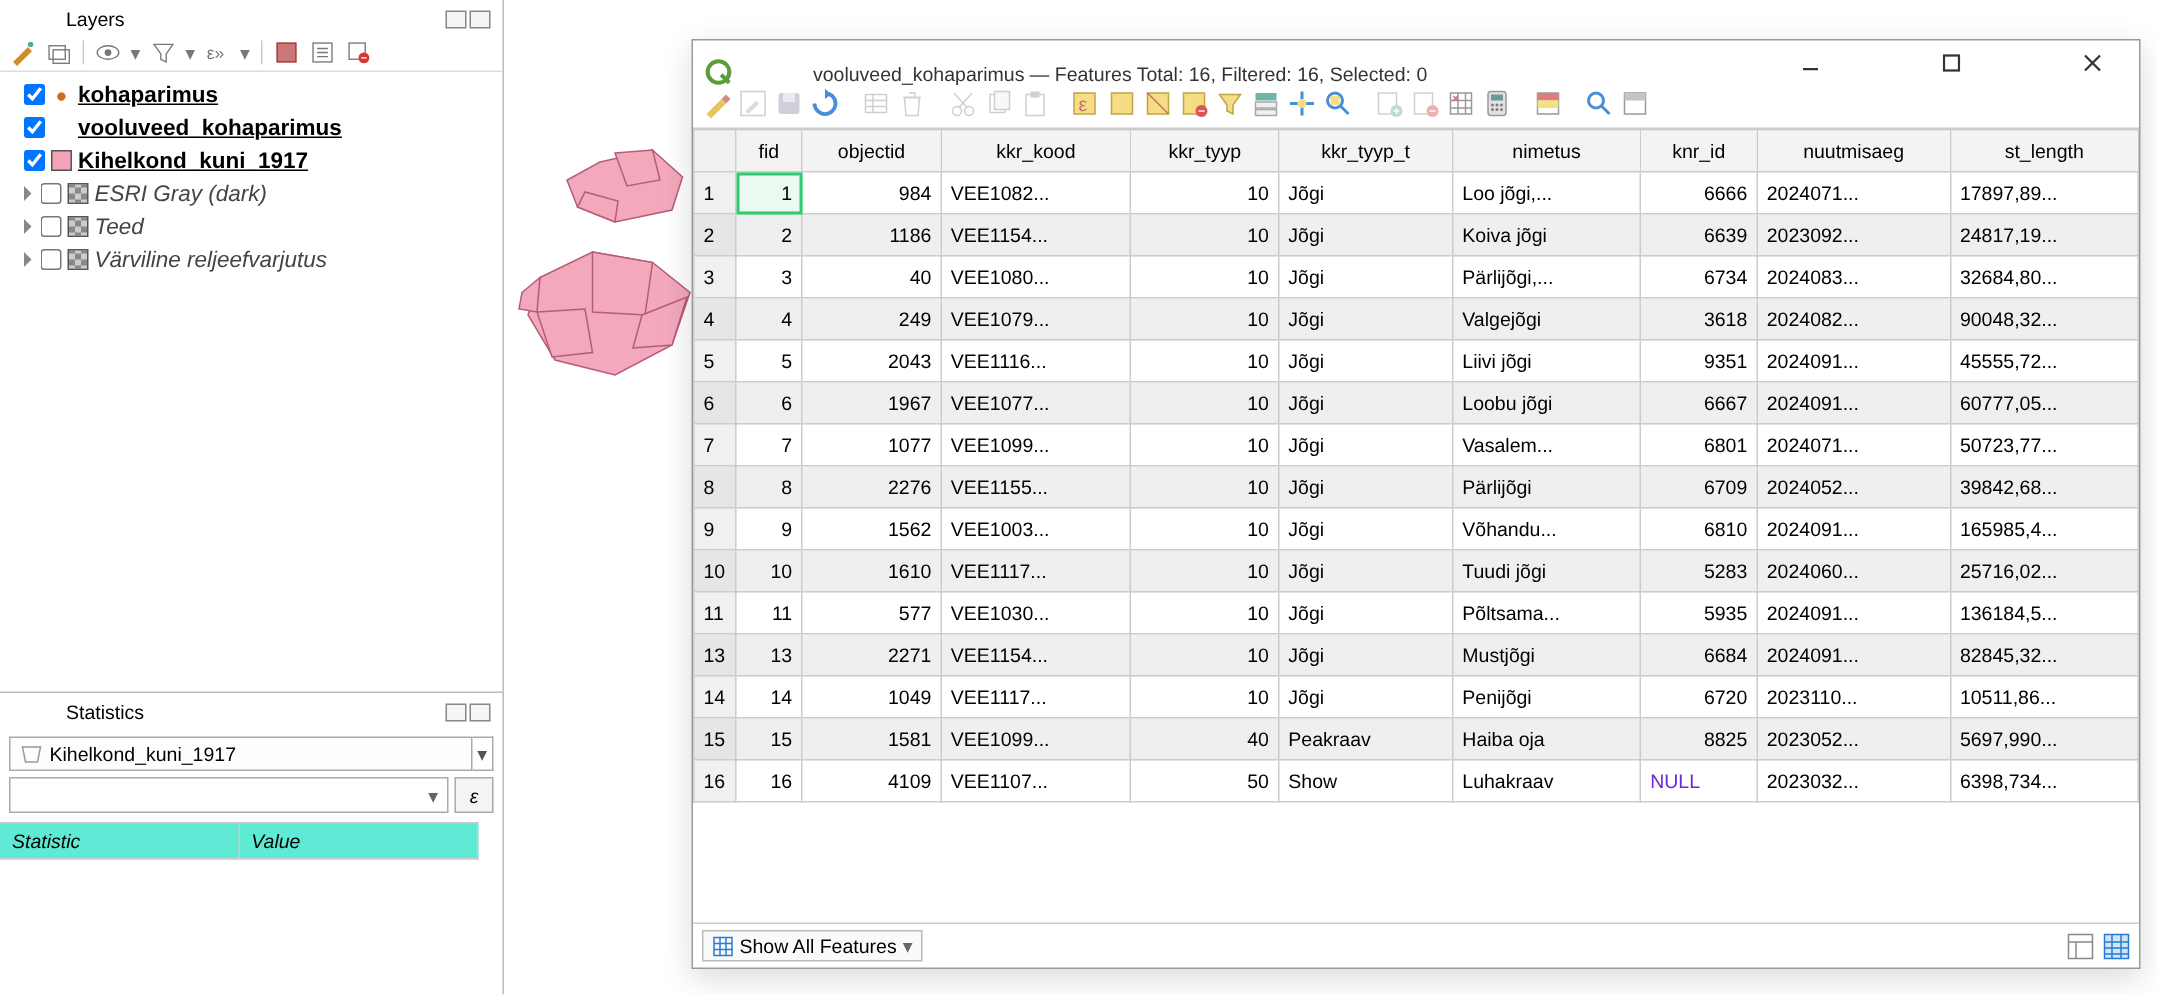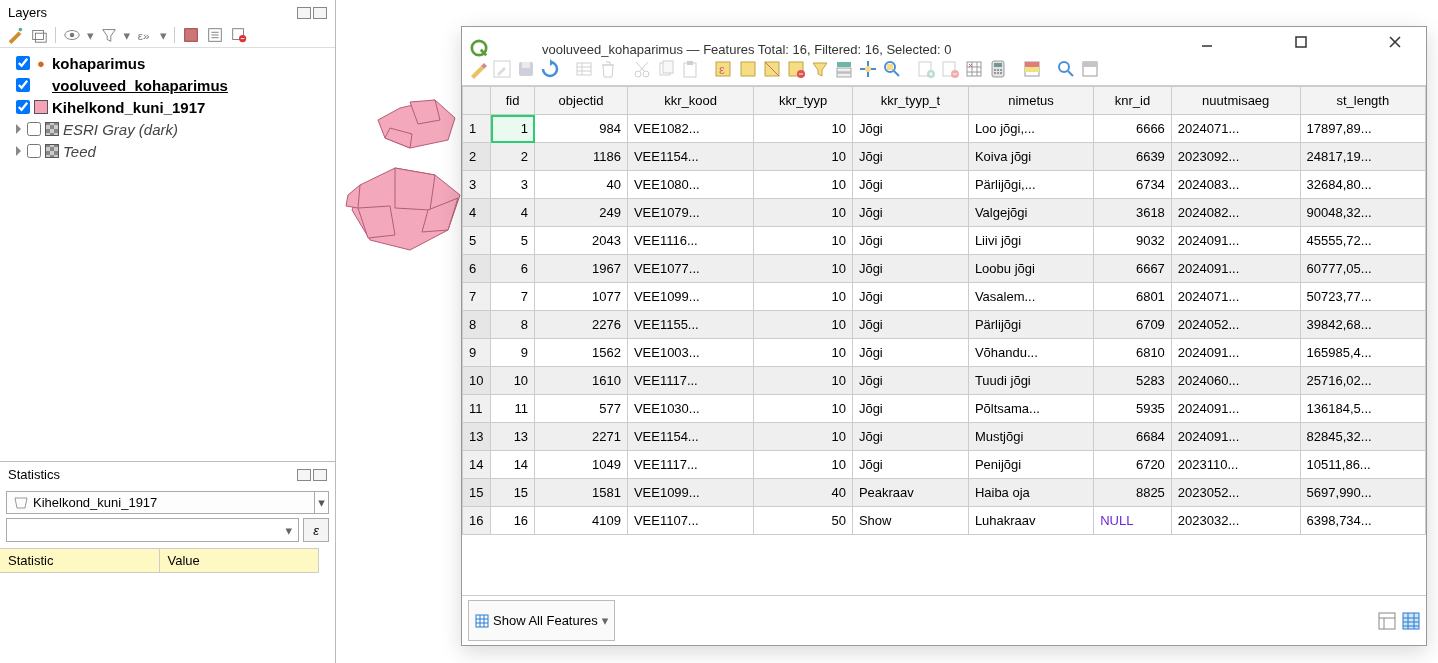--- a/index.html
+++ b/index.html
@@ -1,45 +1,45 @@
 <!DOCTYPE html>
 <html><head>
 <meta charset="utf-8">
 <style>
   * { box-sizing: border-box; margin: 0; padding: 0; font-family: "Segoe UI", Tahoma, sans-serif; font-size: 13px; }
   body { background: #fff; width: 1438px; height: 663px; position: relative; overflow: hidden; }
 
   
   .layers-panel { position: absolute; left: 0; top: 0; width: 336px; height: 663px; border-right: 1px solid #bbb; background: #fff; display: flex; flex-direction: column; }
   .panel-title { display: flex; align-items: center; padding: 5px 8px 3px 8px; font-size: 15px; }
-  .panel-title-text { flex: 1; }
+  .panel-title-text { flex: 1; margin-left: 36px; }
   .panel-title-btn { width: 14px; height: 12px; margin-left: 2px; border: 1px solid #888; background: #f5f5f5; cursor: pointer; }
   .layers-toolbar { display: flex; align-items: center; padding: 3px 6px; gap: 6px; border-bottom: 1px solid #ddd; }
   .tb-icon { width: 18px; height: 18px; display: inline-block; cursor: pointer; }
   .tb-sep { width:1px; height:16px; background:#ccc; margin:0 1px; }
 
   .layer-tree { flex: 1; padding: 4px 4px; overflow: auto; }
   .layer-item { display: flex; align-items: center; height: 22px; padding-left: 12px; gap: 4px; }
   .layer-item input[type=checkbox] { width:14px; height:14px; }
   .layer-swatch { width:14px; height:14px; border:1px solid #555; display:inline-block; }
   .layer-label { font-size: 15px; }
-  .layer-label.bold { font-weight: bold; }
+  .layer-label.bold { font-weight: bold; text-decoration: underline; }
   .layer-label.underline { text-decoration: underline; font-weight: bold; }
   .layer-label.italic { font-style: italic; color:#444; }
   .tri { width:0; height:0; border-top:5px solid transparent; border-bottom:5px solid transparent; border-left:5px solid #888; margin-right:2px; }
 
   .stats-panel { border-top:1px solid #bbb; }
   .stats-select { margin: 6px 6px 4px 6px; display:flex; align-items:center; }
   .stats-select-box { flex:1; border:1px solid #aaa; background:#fdfdfd; padding:3px 6px; display:flex; align-items:center; gap:4px; }
   .stats-select-arrow { width:14px; text-align:center; color:#555; border:1px solid #aaa; border-left:none; padding:3px 2px; cursor:pointer; }
   .stats-row2 { margin: 2px 6px; display:flex; gap:4px; }
   .stats-dd { flex:1; border:1px solid #aaa; height:24px; position:relative; }
   .stats-dd::after { content:"▾"; position:absolute; right:6px; top:4px; color:#666; }
   .eps-btn { width:26px; height:24px; border:1px solid #aaa; background:#f4f4f4; display:flex; align-items:center; justify-content:center; font-style:italic; cursor:pointer; }
-  .stats-table-head { display:flex; margin:6px 16px 0 0; border-top:1px solid #ccc; border-bottom:1px solid #ccc; background:#fef9c3; }
+  .stats-table-head { display:flex; margin:6px 16px 0 0; border-top:1px solid #ccc; border-bottom:1px solid #ccc; background:#5eead4;font-style:italic; }
   .stats-col { flex:1; padding:4px 8px; border-right:1px solid #ccc; }
 
   
   .map-svg { position:absolute; left:340px; top:90px; }
 
   
   .attr-win { position:absolute; left:461px; top:26px; width:966px; height:620px; background:#fff; border:1px solid #999; box-shadow: 0 6px 20px rgba(0,0,0,.15); display:flex; flex-direction:column; }
   .attr-titlebar { display:flex; align-items:flex-end; height:30px; padding:0 8px;gap:48px; }
   .qgis-icon { width:18px; height:18px; margin-right:6px; }
   .attr-title { flex:1; color:#333; }
@@ -54,21 +54,21 @@
   table.attr th { background:#f3f3f3; font-weight:normal; text-align:center; position:sticky; top:0; }
   table.attr th.rowhead, table.attr td.rowhead { background:#f0f0f0; text-align:left; width:28px; }
   table.attr tbody tr:nth-child(even) td { background:#efefef; }
   table.attr tbody tr:nth-child(even) td.rowhead { background:#e6e6e6; }
   td.num { text-align:right; }
   td.txt { text-align:left; }
   td.selcell { outline:2px solid #2ecc71; outline-offset:-2px; background:#eafaf1 !important; }
   td.nullval { color:#6d28d9; }
 
   .attr-footer { display:flex; align-items:center; border-top:1px solid #ccc; padding:4px 6px; gap:6px; }
-  .footer-btn { display:flex; align-items:center; gap:4px; border:1px solid #bbb; background:#fafafa; padding:12px 6px; cursor:pointer; }
+  .footer-btn { display:flex; align-items:center; gap:4px; border:1px solid #bbb; background:#fafafa; padding:2px 6px; cursor:pointer; }
   .footer-spacer { flex:1; }
   .footer-icon { width:18px; height:18px; cursor:pointer; }
 </style>
 </head>
 <body>
 
 <div class="layers-panel">
   <div class="panel-title">
     <span class="panel-title-text">Layers</span>
     <span class="panel-title-btn"></span>
@@ -131,20 +131,26 @@
         <span class="tri"></span>
         <input type="checkbox" style="">
         <span class="layer-swatch" style="background:repeating-conic-gradient(#888 0 25%,#ccc 0 50%) 0/8px 8px"></span>
         <span class="layer-label italic">ESRI Gray (dark)</span>
       </div>
       <div class="layer-item">
         <span class="tri"></span>
         <input type="checkbox" style="">
         <span class="layer-swatch" style="background:repeating-conic-gradient(#888 0 25%,#ccc 0 50%) 0/8px 8px"></span>
         <span class="layer-label italic">Teed</span>
+      </div>
+      <div class="layer-item">
+        <span class="tri"></span>
+        <input type="checkbox" style="">
+        <span class="layer-swatch" style="background:repeating-conic-gradient(#888 0 25%,#ccc 0 50%) 0/8px 8px"></span>
+        <span class="layer-label italic">Värviline reljeefvarjutus</span>
       </div>
     </div>
 
   <div class="stats-panel">
     <div class="panel-title">
       <span class="panel-title-text">Statistics</span>
       <span class="panel-title-btn"></span>
       <span class="panel-title-btn"></span>
     </div>
     <div class="stats-select">
@@ -390,21 +396,21 @@
             <td class="txt">90048,32...</td>
           </tr>
           <tr>
             <td class="rowhead">5</td>
             <td class="num">5</td>
             <td class="num">2043</td>
             <td class="txt">VEE1116...</td>
             <td class="num">10</td>
             <td class="txt">Jõgi</td>
             <td class="txt">Liivi jõgi</td>
-            <td class="num">9032</td>
+            <td class="num">9351</td>
             <td class="txt">2024091...</td>
             <td class="txt">45555,72...</td>
           </tr>
           <tr>
             <td class="rowhead">6</td>
             <td class="num">6</td>
             <td class="num">1967</td>
             <td class="txt">VEE1077...</td>
             <td class="num">10</td>
             <td class="txt">Jõgi</td>

